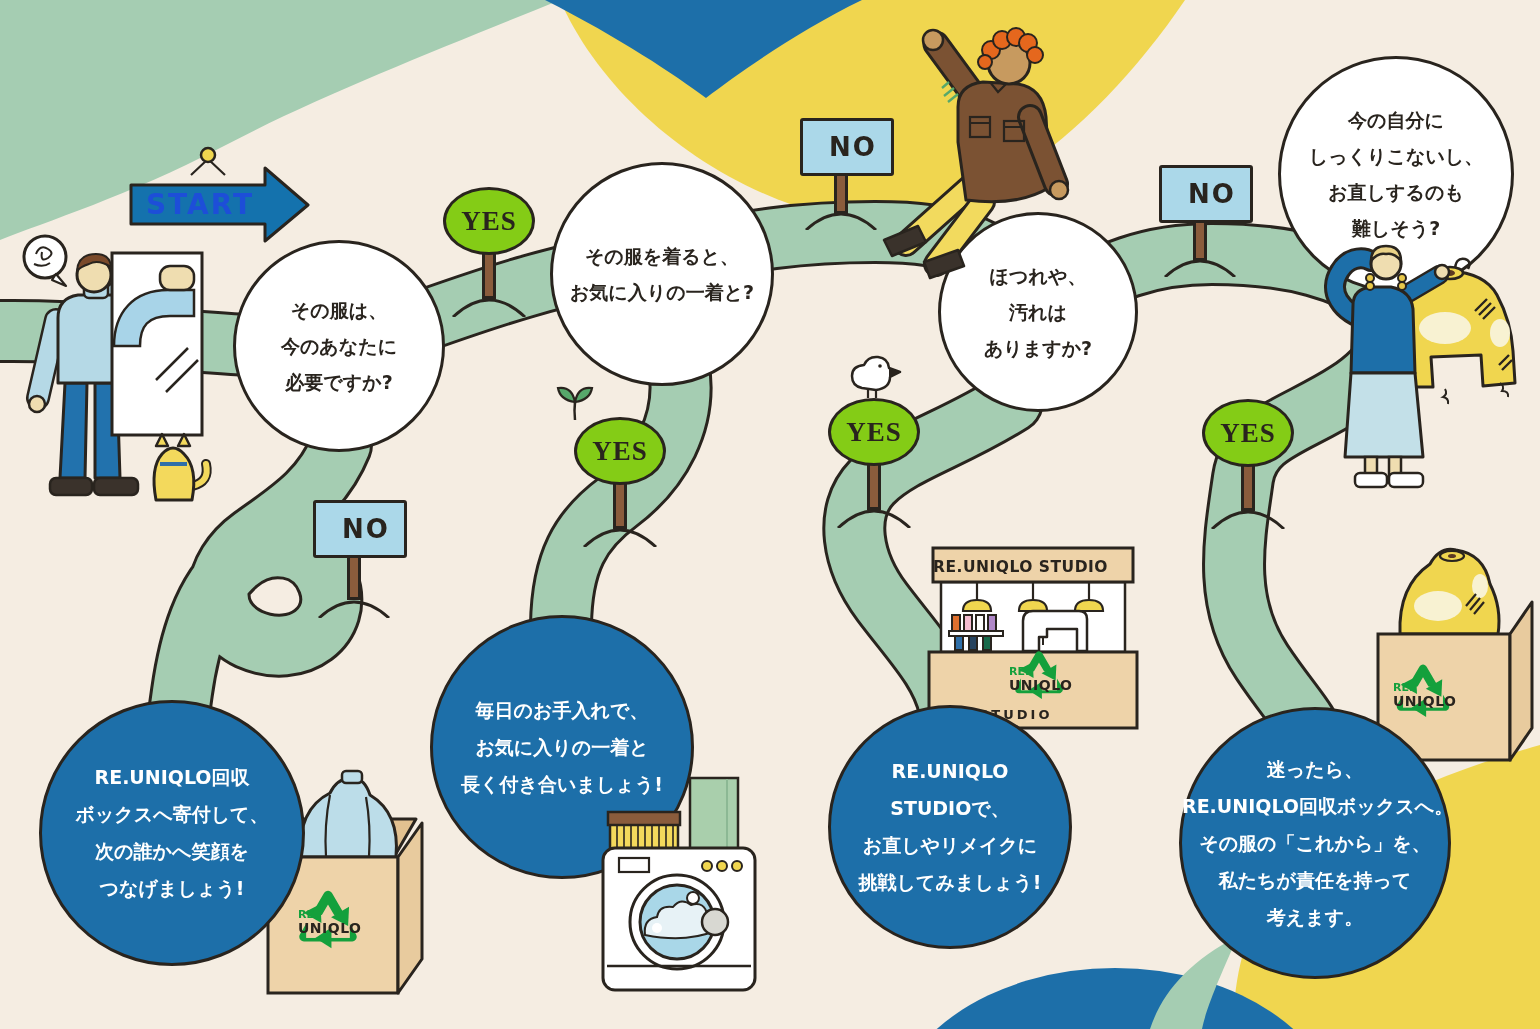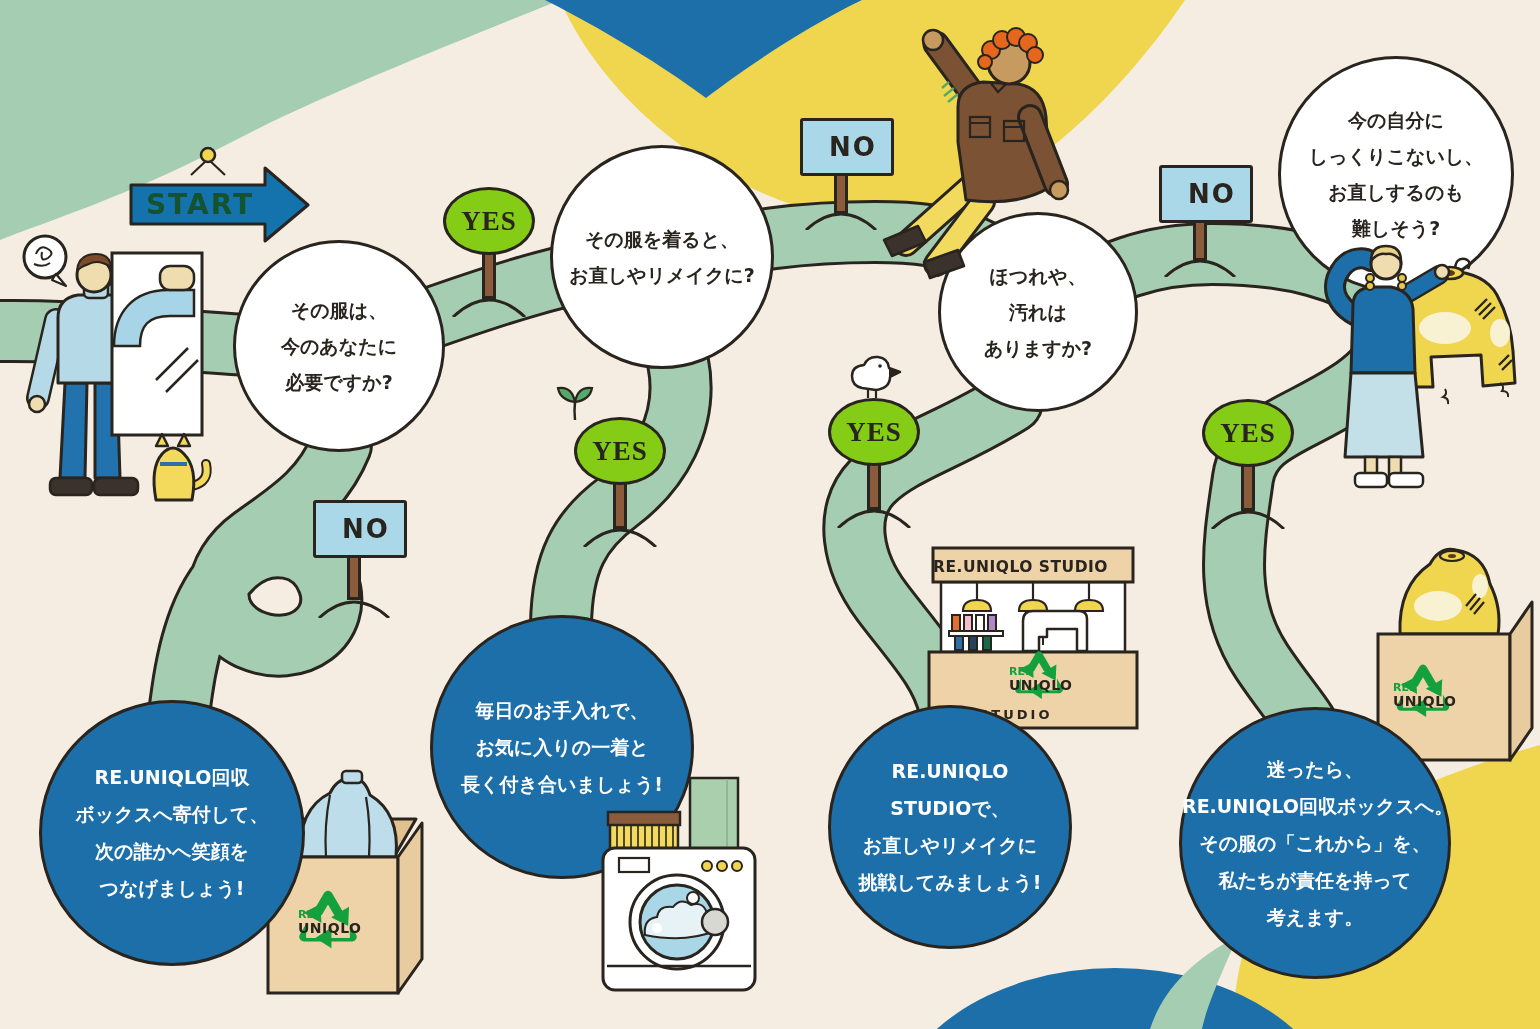--- a/index.html
+++ b/index.html
@@ -11,21 +11,21 @@
           justify-content:center;text-align:center;box-sizing:border-box;}
   .qcircle{background:#ffffff;color:#29241e;font-size:19px;font-weight:700;}
   .qline{height:36px;line-height:36px;white-space:nowrap;}
   .acircle{background:#1d6fa9;color:#ffffff;font-size:19px;font-weight:700;}
   .aline{height:37px;line-height:37px;white-space:nowrap;}
   .plaque{position:absolute;left:0;top:0;display:flex;align-items:center;justify-content:center;
           font-weight:700;color:#29241e;border:3px solid #29241e;}
   .yes-plaque{width:86px;height:62px;background:#84cc16;border-radius:50%;font-size:27px;letter-spacing:1px;font-family:Liberation Serif, serif;}
   .no-plaque{width:76px;height:52px;background:#abd8e9;border-radius:3px;font-size:26px;letter-spacing:2px;padding-left:12px;}
   .post{position:absolute;width:14px;background:#8a5c3c;border:3px solid #29241e;box-sizing:border-box;}
-  .start-label{position:absolute;color:#14532d;font-weight:700;font-size:28px;letter-spacing:2px;text-align:center;}
+  .start-label{position:absolute;color:#1d4ed8;font-weight:700;font-size:28px;letter-spacing:2px;text-align:center;}
   .overlay-label{position:absolute;color:#29241e;font-weight:700;text-align:left;white-space:nowrap;}
   .logo-text{position:absolute;width:60px;text-align:left;line-height:1.05;}
   .logo-text .l1{color:#14a03c;font-size:11px;font-weight:700;}
   .logo-text .l2{color:#29241e;font-size:14px;font-weight:700;letter-spacing:0.5px;}
 </style>
 </head>
 <body>
 
 <div class="stage">
 
@@ -215,23 +215,23 @@
   <div class="logo-text" style="left:1393px;top:682px">
     <div class="l1">RE.</div>
     <div class="l2">UNIQLO</div>
   </div>
 
   <div class="circle qcircle" style="left:233px;top:240px;width:212px;height:212px">
     <div class="qline">その服は、</div>
     <div class="qline">今のあなたに</div>
     <div class="qline">必要ですか?</div>
   </div>
-  <div class="circle qcircle" style="left:550px;top:145px;width:224px;height:224px">
+  <div class="circle qcircle" style="left:550px;top:162px;width:224px;height:224px">
     <div class="qline">その服を着ると、</div>
-    <div class="qline">お直しやリメイクに?</div>
+    <div class="qline">お気に入りの一着と?</div>
   </div>
   <div class="circle qcircle" style="left:938px;top:212px;width:200px;height:200px">
     <div class="qline">ほつれや、</div>
     <div class="qline">汚れは</div>
     <div class="qline">ありますか?</div>
   </div>
   <div class="circle qcircle" style="left:1278px;top:56px;width:236px;height:236px">
     <div class="qline">今の自分に</div>
     <div class="qline">しっくりこないし、</div>
     <div class="qline">お直しするのも</div>

